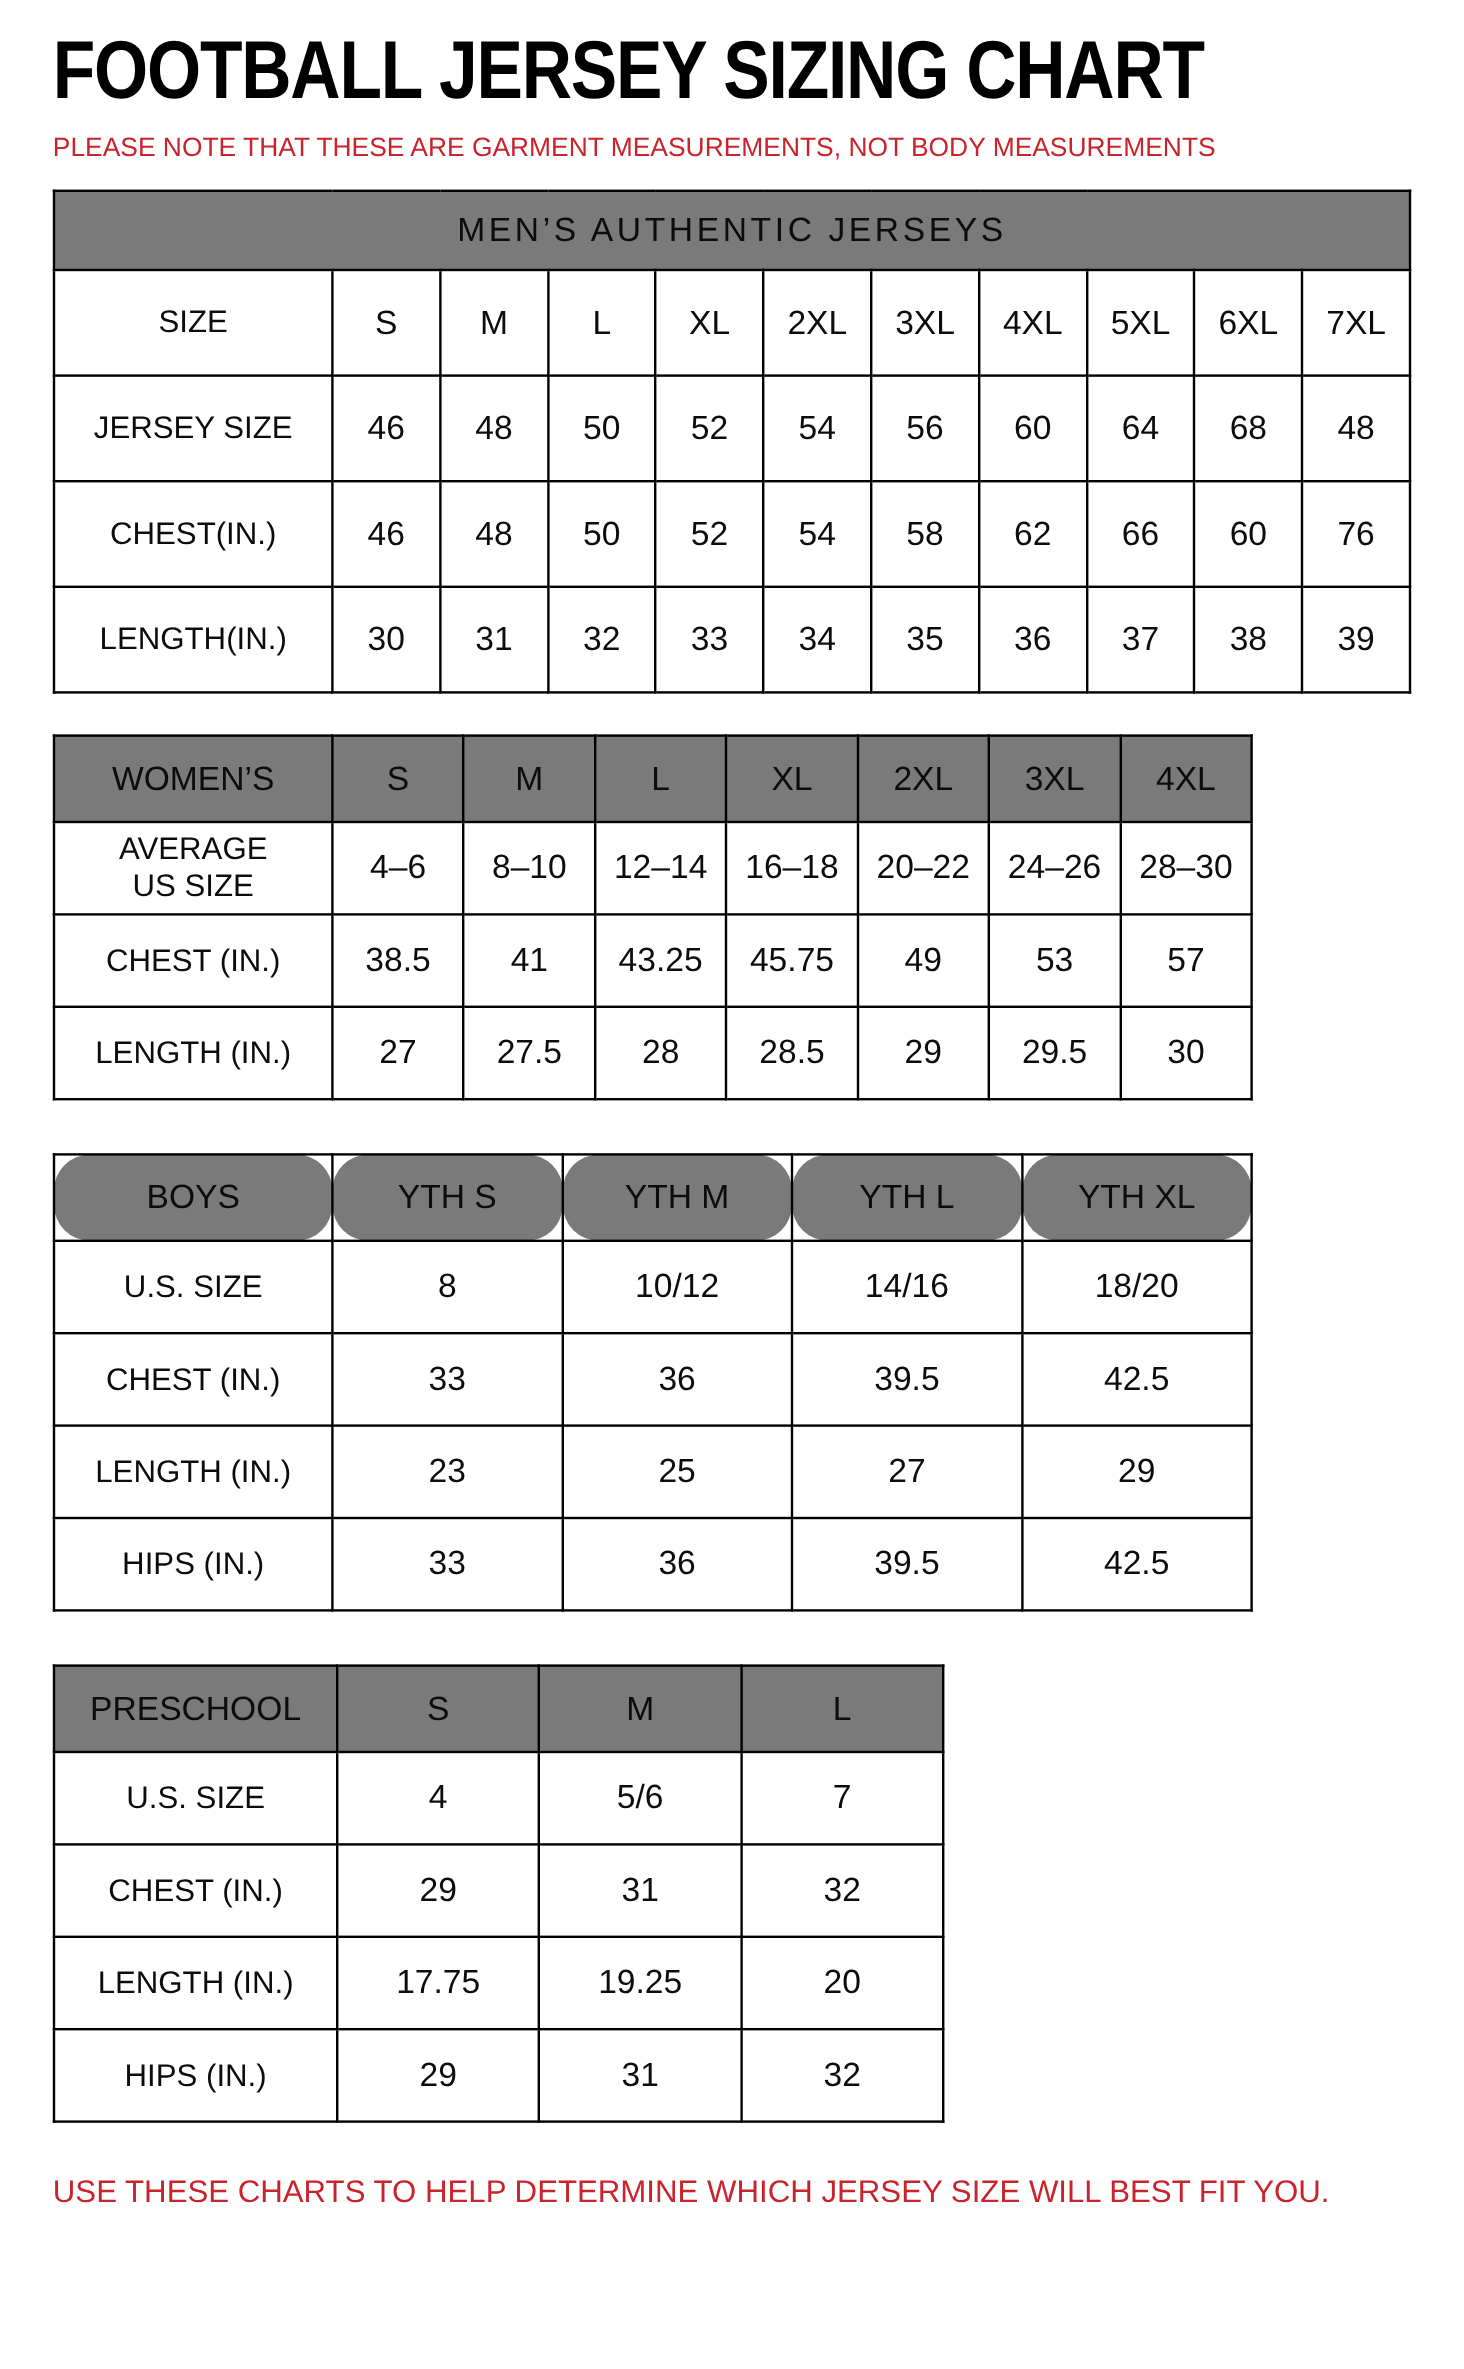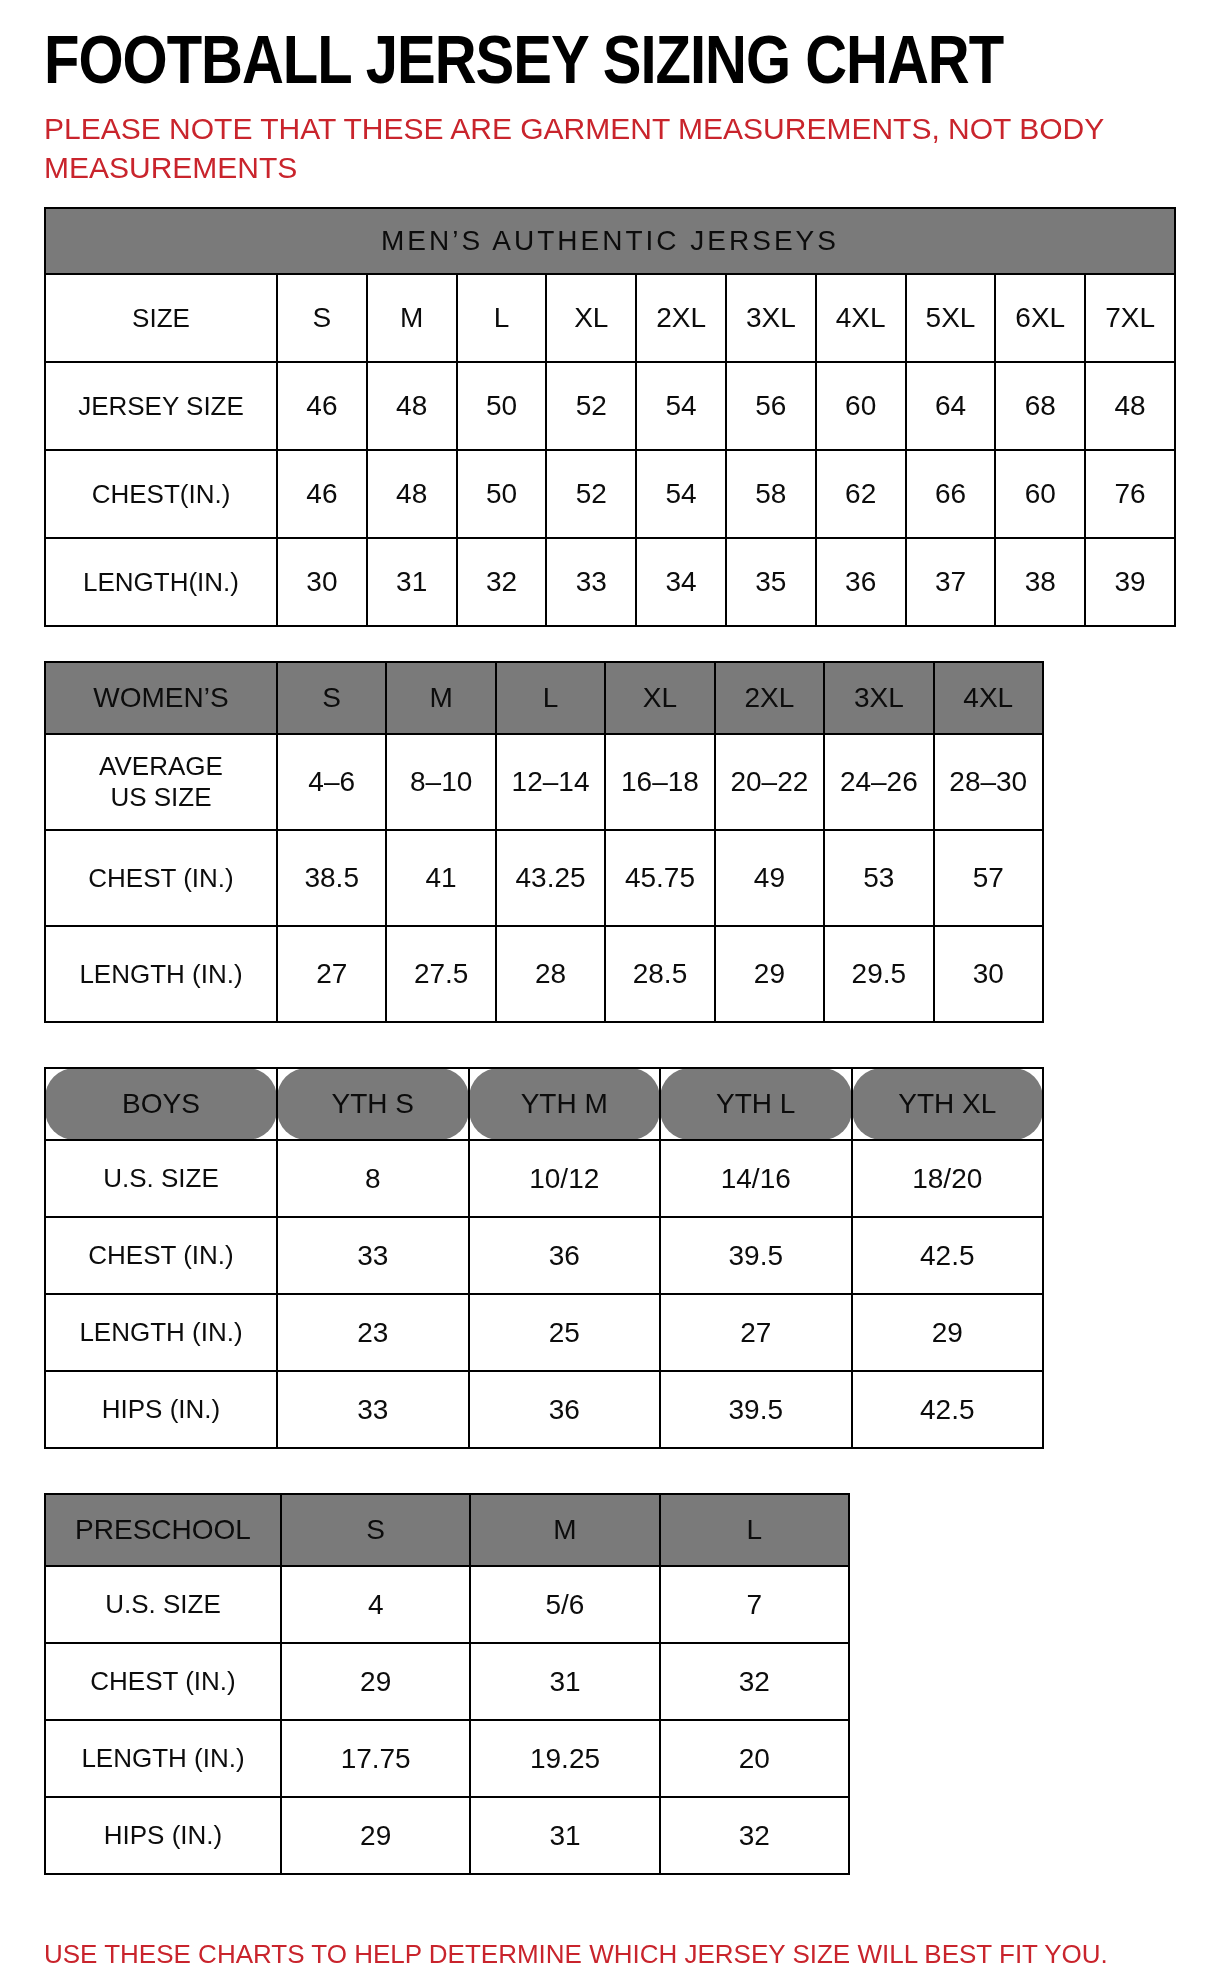--- a/index.html
+++ b/index.html
@@ -8,46 +8,46 @@
     --border:#000000;
   }
   *{box-sizing:border-box;}
   html,body{margin:0;padding:0;background:#ffffff;}
   body{width:1220px;font-family:"Liberation Sans",sans-serif;color:#0c0c0c;}
   .page{width:1220px;min-height:1974px;padding:25px 44px 30px;}
   .title{
     font-size:58px;line-height:1;font-weight:bold;letter-spacing:-1px;color:#000;
     margin:0 0 26px;transform:scaleY(1.18);transform-origin:left top;
   }
-  .note{color:var(--accent-red,#c9242c);font-size:30px;line-height:1.3;margin:0 0 20px;font-weight:400;}
+  .note{color:var(--accent-red,#c9242c);font-size:22px;line-height:1.3;margin:0 0 20px;font-weight:400;}
   table.tbl{border-collapse:collapse;table-layout:fixed;background:#fff;}
   .tbl td{
     border:2px solid var(--border,#000);
     text-align:center;vertical-align:middle;
     font-size:28px;padding:4px 8px;color:#0c0c0c;word-wrap:break-word;
   }
   .tbl .lbl{font-size:26px;}
   .ghead{background:var(--header-gray,#7a7a7a);color:#ffffff;}
   .gtitle{font-size:32px;letter-spacing:3px;margin-top:32px;}
 
   .t-mens{width:1132px;margin-bottom:34px;}
   .t-mens td{height:88px;}
   .t-mens .gtitle{height:66px;}
 
   .t-w{width:1000px;margin-bottom:44px;}
-  .t-w td{height:96px;}
+  .t-w td{height:77px;}
   .t-w .ghead{height:72px;}
   
   .t-w tr:nth-child(2) .lbl{padding:4px 36px;}
 
   .t-b{width:1000px;margin-bottom:44px;}
   .t-b td{height:77px;border-radius:30px;}
   .t-b .ghead{height:72px;}
 
-  .t-p{width:806px;margin-bottom:64px;}
+  .t-p{width:743px;margin-bottom:42px;}
   .t-p td{height:77px;}
   .t-p .ghead{height:72px;}
 
   .footer{color:var(--accent-red,#c9242c);font-size:26px;margin:0;white-space:nowrap;font-weight:400;}
 </style>
 </head>
 <body>
 
 <div class="page">
 

